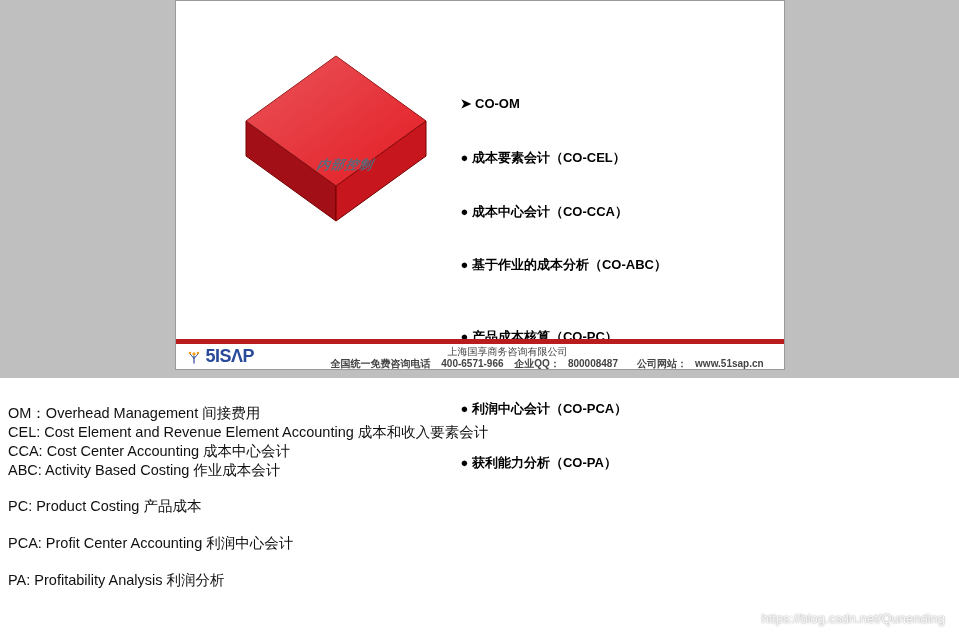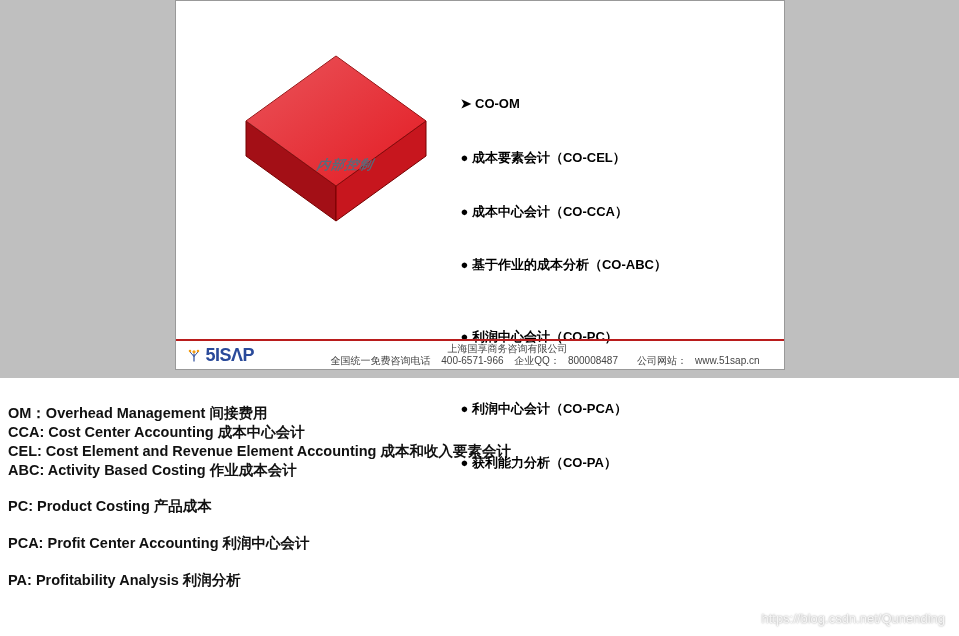--- a/index.html
+++ b/index.html
@@ -7,29 +7,29 @@
   .slide-area { background: #bfbfbf; padding: 0 0 8px 0; height: 378px; position: relative; }
   .slide { background: #fff; margin: 0 auto; width: 610px; height: 370px; border: 1px solid #999; position: relative; }
   .cube-wrap { position: absolute; left: 50px; top: 45px; }
   .cube-svg { width: 220px; height: 200px; }
   .cube-label { position: absolute; left: 92px; top: 110px; font-size: 13px; color: #5a6a7a; transform: skewX(-25deg); font-weight: bold; letter-spacing: 1px; }
   .bullets { position: absolute; left: 285px; top: 60px; font-size: 13px; font-weight: bold; color: #000; line-height: 1.6; }
   .bullets .row { margin-bottom: 2px; white-space: nowrap; margin-top: 33px; }
   .bullets .arrow::before { content: "➤ "; }
   .bullets .dot::before { content: "● "; }
   .bullets .gap { height: 16px; }
-  .footer { position: absolute; bottom: 0; left: 0; right: 0; height: 30px; border-top: 2px solid #b91c1c; display: flex; padding: 0 10px; font-size: 10px; color: #333; }
+  .footer { position: absolute; bottom: 0; left: 0; right: 0; height: 30px; border-top: 5px solid #b91c1c; display: flex; padding: 0 10px; font-size: 10px; color: #333; }
   .footer-logo { display: flex; align-items: center; gap: 4px; margin-right: 18px; }
   .footer-logo-text { font-size: 18px; font-weight: 800; color: #2a4a9a; letter-spacing: -0.5px; }
   .footer-logo-icon { width: 16px; height: 16px; }
   .footer-line1 { position: absolute; left: 272px; top: 1px; font-size: 10px; color: #444; }
   .footer-line2 { position: absolute; left: 155px; top: 13px; font-size: 10px; color: #444; }
-  .footer-line2 span { margin-right: 8px; }
+  .footer-line2 span { margin-right: 8px; font-weight: bold; }
   .text-area { padding: 26px 8px 8px 8px; font-size: 14.5px; color: #111; line-height: 1.3; }
-  .text-area p { margin: 0; white-space: nowrap; font-weight: bold; }
+  .text-area p { margin: 0; white-space: nowrap; }
   .text-area .blank { height: 18px; }
   .watermark { position: absolute; right: 14px; bottom: 10px; font-size: 13px; color: rgba(255,255,255,0.85); text-shadow: 0 0 2px #888; text-align: center; }
 </style>
 </head>
 <body>
 
 <div class="slide-area">
   <div class="slide">
     <div class="cube-wrap">
       <svg class="cube-svg" viewBox="0 0 220 200">
@@ -46,21 +46,21 @@
       </svg>
       <div class="cube-label">内部控制</div>
     </div>
 
     <div class="bullets">
       <div class="row arrow">CO-OM</div>
       <div class="row dot">成本要素会计（CO-CEL）</div>
       <div class="row dot">成本中心会计（CO-CCA）</div>
       <div class="row dot">基于作业的成本分析（CO-ABC）</div>
       <div class="gap"></div>
-      <div class="row dot">利润中心会计（CO-PC）</div>
+      <div class="row dot">产品成本核算（CO-PC）</div>
       <div class="gap"></div>
       <div class="row dot">利润中心会计（CO-PCA）</div>
       <div class="row dot">获利能力分析（CO-PA）</div>
     </div>
 
     <div class="footer">
       <div class="footer-logo">
         <svg class="footer-logo-icon" viewBox="0 0 20 20">
           <line x1="10" y1="18" x2="10" y2="8" stroke="#2a4a9a" stroke-width="1.5"></line>
           <line x1="10" y1="12" x2="5" y2="6" stroke="#2a4a9a" stroke-width="1.2"></line>
@@ -78,22 +78,22 @@
         <span>企业QQ：</span><span>800008487</span>
         &nbsp;&nbsp;
         <span>公司网站：</span><span>www.51sap.cn</span>
       </div>
     </div>
   </div>
 </div>
 
 <div class="text-area">
   <p>OM：Overhead Management  间接费用</p>
+  <p>CEL: Cost Element and Revenue Element Accounting 成本和收入要素会计</p>
   <p>CCA: Cost Center Accounting 成本中心会计</p>
-  <p>CEL: Cost Element and Revenue Element Accounting 成本和收入要素会计</p>
   <p>ABC: Activity Based Costing  作业成本会计</p>
   <div class="blank"></div>
   <p>PC: Product Costing  产品成本</p>
   <div class="blank"></div>
   <p>PCA: Profit Center Accounting  利润中心会计</p>
   <div class="blank"></div>
   <p>PA: Profitability Analysis  利润分析</p>
 </div>
 
 <div class="watermark">https://blog.csdn.net/Qunending</div>

